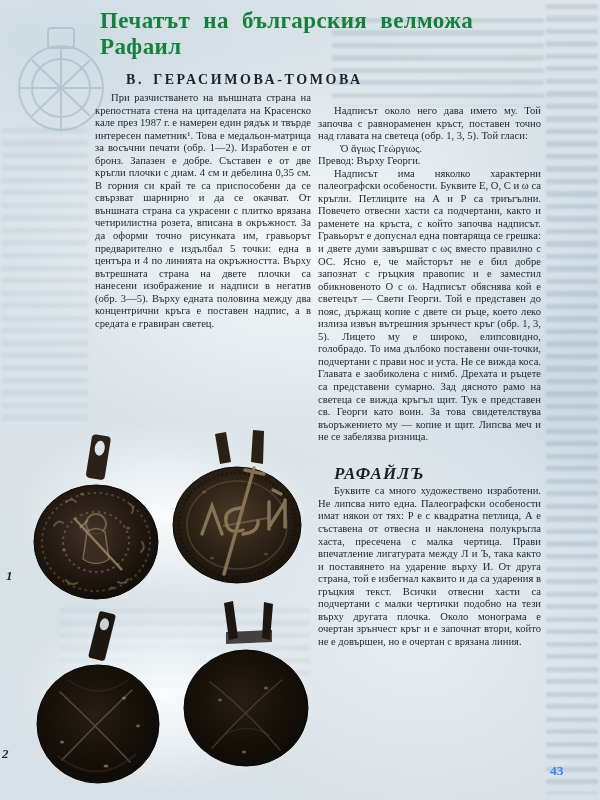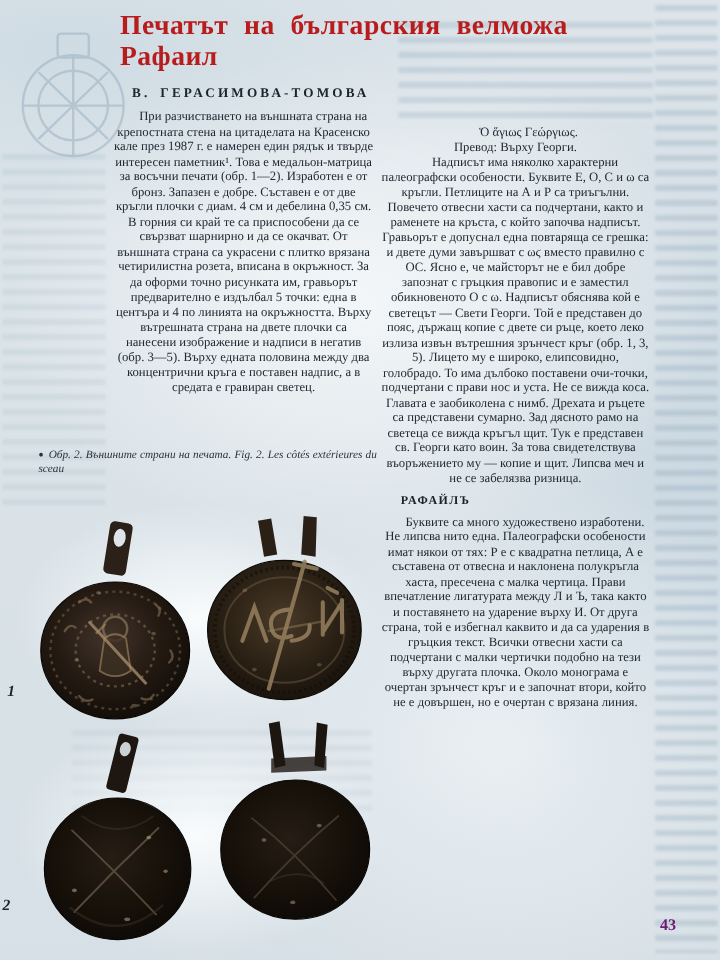--- a/index.html
+++ b/index.html
@@ -20,49 +20,49 @@
     position:absolute;
     background:repeating-linear-gradient(180deg,
       rgba(122,148,170,.42) 0px, rgba(122,148,170,.42) 5px,
       rgba(122,148,170,0) 5px, rgba(122,148,170,0) 12.5px);
     filter:blur(1.2px);
   }
   .ghost{filter:blur(.6px);opacity:.55;}
   
   .title{
     left:100px;top:8px;width:430px;
-    font-size:23px;line-height:26px;font-weight:bold;color:#b91c1c;
+    font-size:23px;line-height:26px;font-weight:bold;color:#15803d;
     letter-spacing:.4px;word-spacing:7px;
   }
   .author{
-    left:110px;top:72px;font-size:11px;font-weight:bold;
+    left:126px;top:72px;font-size:14px;font-weight:bold;
     letter-spacing:2.6px;color:#1c242e;word-spacing:3px;
   }
   
   .col{font-size:10.6px;line-height:12.55px;text-align:justify;color:#212a34;}
-  .col p{margin:0;text-indent:16px;text-align:center;}
+  .col p{margin:0;text-indent:16px;}
   .left-col{left:95px;top:92px;width:216px;}
   .right-col{left:318px;top:105px;width:223px;}
   .no-indent{text-indent:0 !important;}
   .greek{text-indent:22px !important;text-align:left;}
   .monogram{
-    font-weight:bold;letter-spacing:1.2px;font-size:10px;
-    margin:6px 0 5px 16px;color:#1a222c;
+    font-weight:bold;letter-spacing:1.2px;font-size:17px;
+    margin:24px 0 5px 16px;color:#1a222c;font-style:italic;
   }
   
   .captions{left:32px;top:374px;width:282px;font-size:9.4px;line-height:11.4px;}
   .caption{font-style:italic;color:#28313b;text-align:justify;margin-bottom:2px;}
   .cap-bullet{font-style:normal;font-size:7px;vertical-align:1px;margin-right:4px;}
   
   .photo-bg{
     position:absolute;
     background:radial-gradient(closest-side, rgba(251,253,254,.95), rgba(240,245,247,.55) 60%, rgba(240,245,247,0));
   }
   .fig-label{font-style:italic;font-weight:bold;font-size:13px;color:#1d2630;}
-  .page-num{left:550px;top:763px;font-weight:bold;font-size:13.5px;color:#701a75;}
+  .page-num{left:550px;top:763px;font-weight:bold;font-size:13.5px;color:#3b82f6;}
   svg{display:block;}
 </style>
 </head>
 <body>
 
 <div class="bleed-text" style="left:332px;top:18px;width:212px;height:88px;opacity:.55;"></div>
 <div class="bleed-text" style="left:546px;top:4px;width:52px;height:790px;opacity:.6;"></div>
 <div class="bleed-text" style="left:2px;top:128px;width:86px;height:300px;opacity:.3;"></div>
 <div class="bleed-text" style="left:60px;top:608px;width:250px;height:70px;opacity:.25;"></div>
 <svg class="abs ghost" style="left:6px;top:22px;" width="112" height="120" viewBox="0 0 112 120">
@@ -75,23 +75,20 @@
 </svg>
 
 <div class="abs title">Печатът на българския велможа Рафаил</div>
 <div class="abs author">В. ГЕРАСИМОВА-ТОМОВА</div>
 
 <div class="abs col left-col">
   <p>При разчистването на външната страна на крепостната стена на цитаделата на Красенско кале през 1987 г. е намерен един рядък и твърде интересен паметник¹. Това е медальон-матрица за восъчни печати (обр. 1—2). Изработен е от бронз. Запазен е добре. Съставен е от две кръгли плочки с диам. 4 см и дебелина 0,35 см. В горния си край те са приспособени да се свързват шарнирно и да се окачват. От външната страна са украсени с плитко врязана четирилистна розета, вписана в окръжност. За да оформи точно рисунката им, гравьорът предварително е издълбал 5 точки: една в центъра и 4 по линията на окръжността. Върху вътрешната страна на двете плочки са нанесени изображение и надписи в негатив (обр. 3—5). Върху едната половина между два концентрични кръга е поставен надпис, а в средата е гравиран светец.</p>
 </div>
 
 <div class="abs captions">
-  <div class="caption">
-    <span class="cap-bullet">●</span><span>Обр. 2. Външните страни на печата. Fig. 2. Les côtés extérieures du sceau</span>
-  </div>
 </div>
 
 <div class="photo-bg" style="left:14px;top:420px;width:300px;height:190px;"></div>
 <div class="photo-bg" style="left:12px;top:596px;width:306px;height:200px;"></div>
 
 <svg class="abs" style="left:26px;top:430px;" width="142" height="174" viewBox="0 0 142 174">
   <defs>
     <radialGradient id="g1" cx="45%" cy="40%" r="65%">
       <stop offset="0%" stop-color="#41332a"></stop>
         <stop offset="55%" stop-color="#241a12"></stop>
@@ -197,20 +194,21 @@
   <g fill="#c0ab8d" opacity=".45">
     <ellipse cx="46" cy="100" rx="2" ry="1.5"></ellipse>
       <ellipse cx="92" cy="88" rx="2" ry="1.5"></ellipse>
       <ellipse cx="70" cy="152" rx="2.2" ry="1.5"></ellipse>
   </g>
 </svg>
 
 <div class="abs fig-label" style="left:2px;top:746px;">2</div>
 
 <div class="abs col right-col">
+  <p>Надписът около него дава името му. Той започва с равнораменен кръст, поставен точно над главата на светеца (обр. 1, 3, 5). Той гласи:</p>
   <p class="greek">Ὁ ἅγιως Γεώργιως.</p>
   <p class="no-indent">Превод: Върху Георги.</p>
   <p>Надписът има няколко характерни палеографски особености. Буквите Е, О, С и ω са кръгли. Петлиците на А и Р са триъгълни. Повечето отвесни хасти са подчертани, както и раменете на кръста, с който започва надписът. Гравьорът е допуснал една повтаряща се грешка: и двете думи завършват с ωϛ вместо правилно с ОС. Ясно е, че майсторът не е бил добре запознат с гръцкия правопис и е заместил обикновеното О с ω. Надписът обяснява кой е светецът — Свети Георги. Той е представен до пояс, държащ копие с двете си ръце, което леко излиза извън вътрешния зрънчест кръг (обр. 1, 3, 5). Лицето му е широко, елипсовидно, голобрадо. То има дълбоко поставени очи-точки, подчертани с прави нос и уста. Не се вижда коса. Главата е заобиколена с нимб. Дрехата и ръцете са представени сумарно. Зад дясното рамо на светеца се вижда кръгъл щит. Тук е представен св. Георги като воин. За това свидетелствува въоръжението му — копие и щит. Липсва меч и не се забелязва ризница.</p>
   <div class="monogram">РАФАЙЛЪ</div>
   <p>Буквите са много художествено изработени. Не липсва нито една. Палеографски особености имат някои от тях: Р е с квадратна петлица, А е съставена от отвесна и наклонена полукръгла хаста, пресечена с малка чертица. Прави впечатление лигатурата между Л и Ъ, така както и поставянето на ударение върху И. От друга страна, той е избегнал каквито и да са ударения в гръцкия текст. Всички отвесни хасти са подчертани с малки чертички подобно на тези върху другата плочка. Около монограма е очертан зрънчест кръг и е започнат втори, който не е довършен, но е очертан с врязана линия.</p>
 </div>
 
 <div class="abs page-num">43</div>
 
 </body></html>

